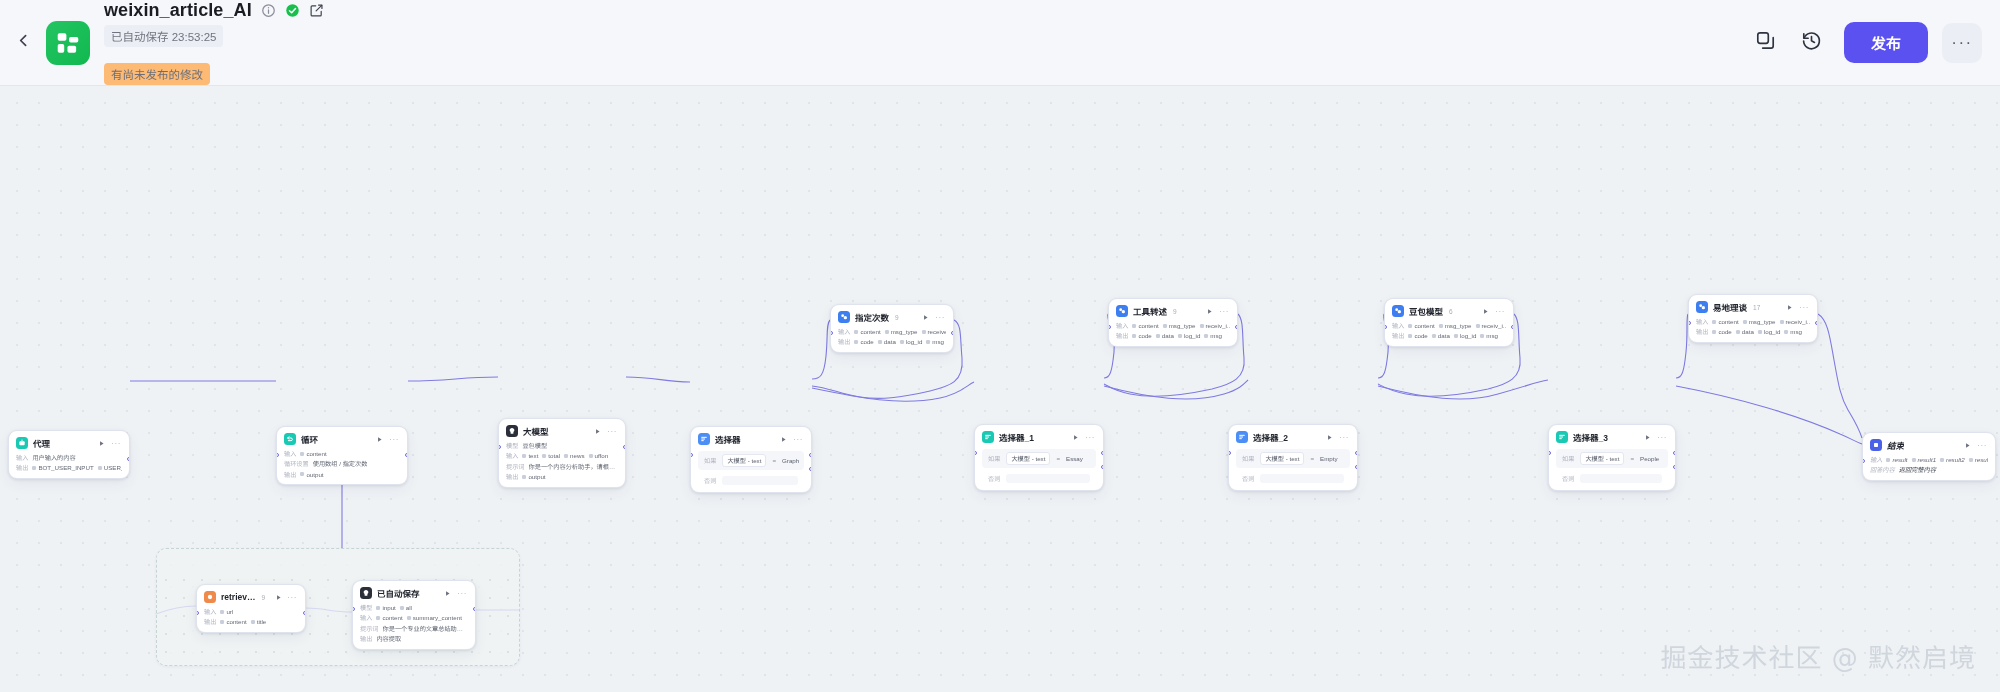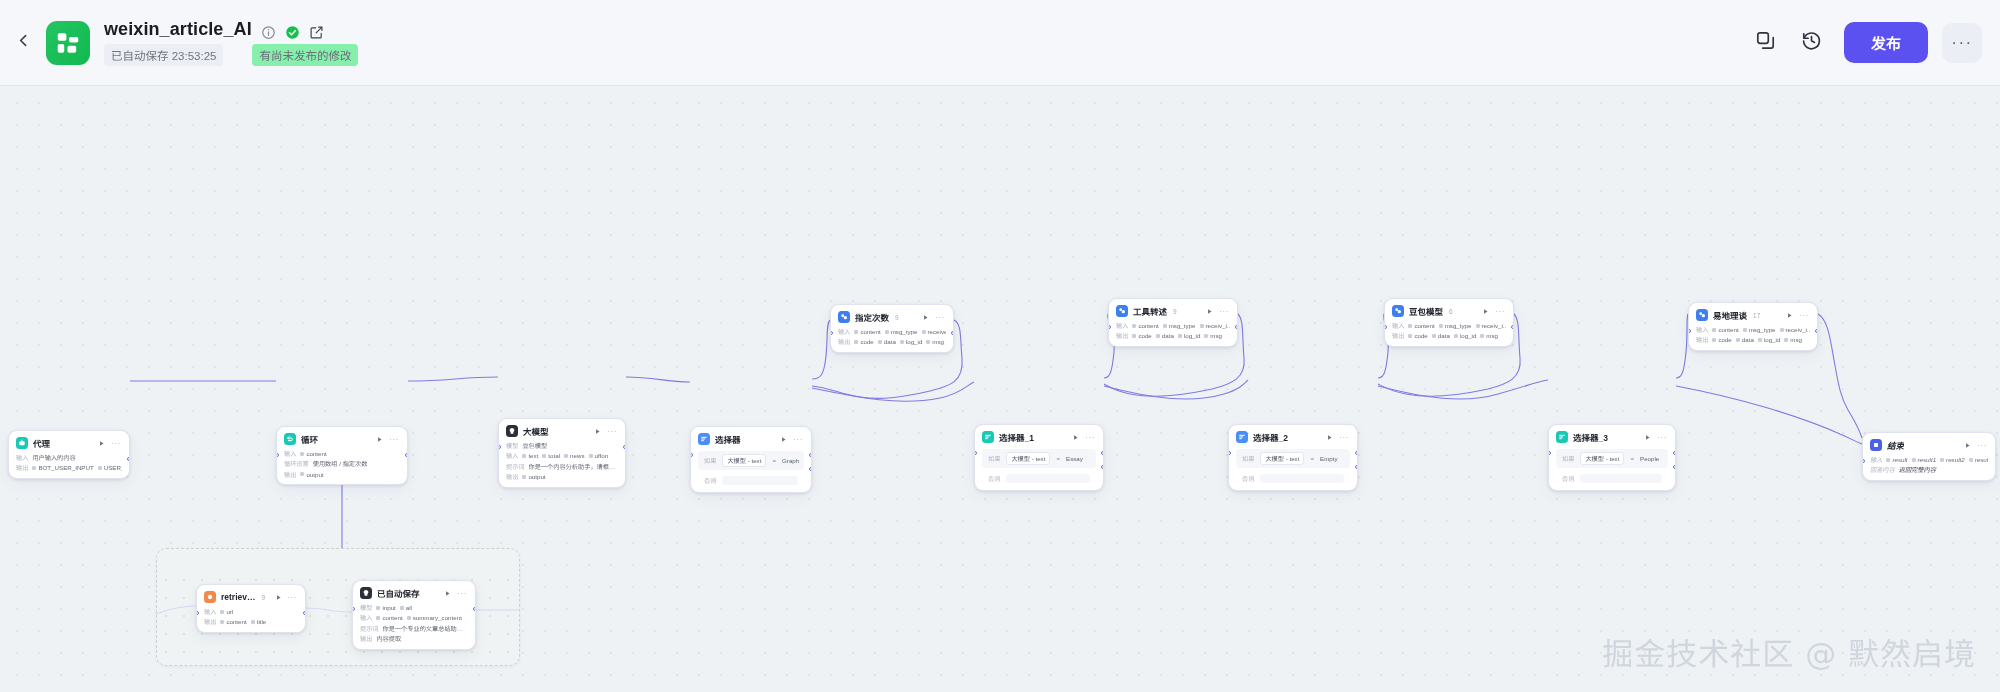--- a/index.html
+++ b/index.html
@@ -29,35 +29,35 @@
 
   .app-logo {
     width: 44px; height: 44px; border-radius: 11px;
     background: linear-gradient(135deg, #23c562 0%, #11b84f 100%);
     display: flex; align-items: center; justify-content: center;
     margin-right: 14px; flex: none;
   }
   .app-logo svg { width: 26px; height: 26px; }
 
   .title-block { display: flex; flex-direction: column; justify-content: center; gap: 4px; }
-  .title-row { display: flex; align-items: flex-end; gap: 9px; }
+  .title-row { display: flex; align-items: center; gap: 9px; }
   .app-title {
     font-size: 18px; font-weight: bold; color: #1a1c23; letter-spacing: .1px;
     white-space: nowrap;
   }
   .ic-info, .ic-check, .ic-edit { width: 15px; height: 15px; display:inline-block; cursor:pointer; }
   .ic-info svg, .ic-check svg, .ic-edit svg { width: 100%; height: 100%; display:block; }
 
-  .meta-row { display: flex; align-items: flex-start; gap: 16px; }
+  .meta-row { display: flex; align-items: flex-start; gap: 16px; flex-direction: column; }
   .chip {
     font-size: 11.5px; color: #70737e;
     background: #eceef5; border-radius: 4px;
     padding: 3px 7px; white-space: nowrap;
   }
-  .chip.warn { color: #6b6e79; background: #86efac; margin-left: 13px; }
+  .chip.warn { color: #6b6e79; background: #fdba74; }
 
   .header-right {
     margin-left: auto; display: flex; align-items: center;
     gap: 8px; padding-right: 18px;
   }
   .hicon-btn {
     width: 38px; height: 38px; border-radius: 9px;
     display: flex; align-items: center; justify-content: center;
     cursor: pointer; background: transparent;
   }
@@ -175,21 +175,21 @@
     position: absolute; left: 0; right: 0; top: 22px; bottom: 0;
     background-image: radial-gradient(circle, #d6e0e0 .8px, transparent .8px);
     background-size: 18px 18px;
     border-radius: 0 0 10px 10px;
     opacity: .85;
   }
 
   
   .watermark {
     position: absolute; right: 24px; bottom: 18px;
-    font-size: 31px; color: #cfd6dd;
+    font-size: 26px; color: #cfd6dd;
     font-family: "DejaVu Sans", "Liberation Sans", sans-serif;
     white-space: nowrap; user-select: none;
     letter-spacing: 1px;
   }
 </style>
 </head>
 <body>
 
 <div class="app-header">
 
@@ -676,21 +676,21 @@
           </div>
           <div class="else-row">
             <span class="else-lab">否则</span>
             <span class="else-box"></span>
           </div>
         </div>
         <span class="port in" style="top: 26px;"></span>
         <span class="port out" style="top: 26px;"></span>
         <span class="port out" style="top: 40px;"></span>
       </div>
-      <div class="node" style="left: 1688px; top: 216px; width: 130px;">
+      <div class="node" style="left: 1688px; top: 208px; width: 130px;">
         <div class="node-head">
           <span class="nico" style="background: rgb(61, 127, 240);">
             <svg viewBox="0 0 24 24" fill="#fff">
               <circle cx="8" cy="8" r="4.2"></circle>
               <circle cx="16" cy="14" r="5"></circle>
             </svg>
           </span>
           <span class="nname">易地理谈</span>
           <span class="nsub">17</span>
           <span class="nhead-sp"></span>

